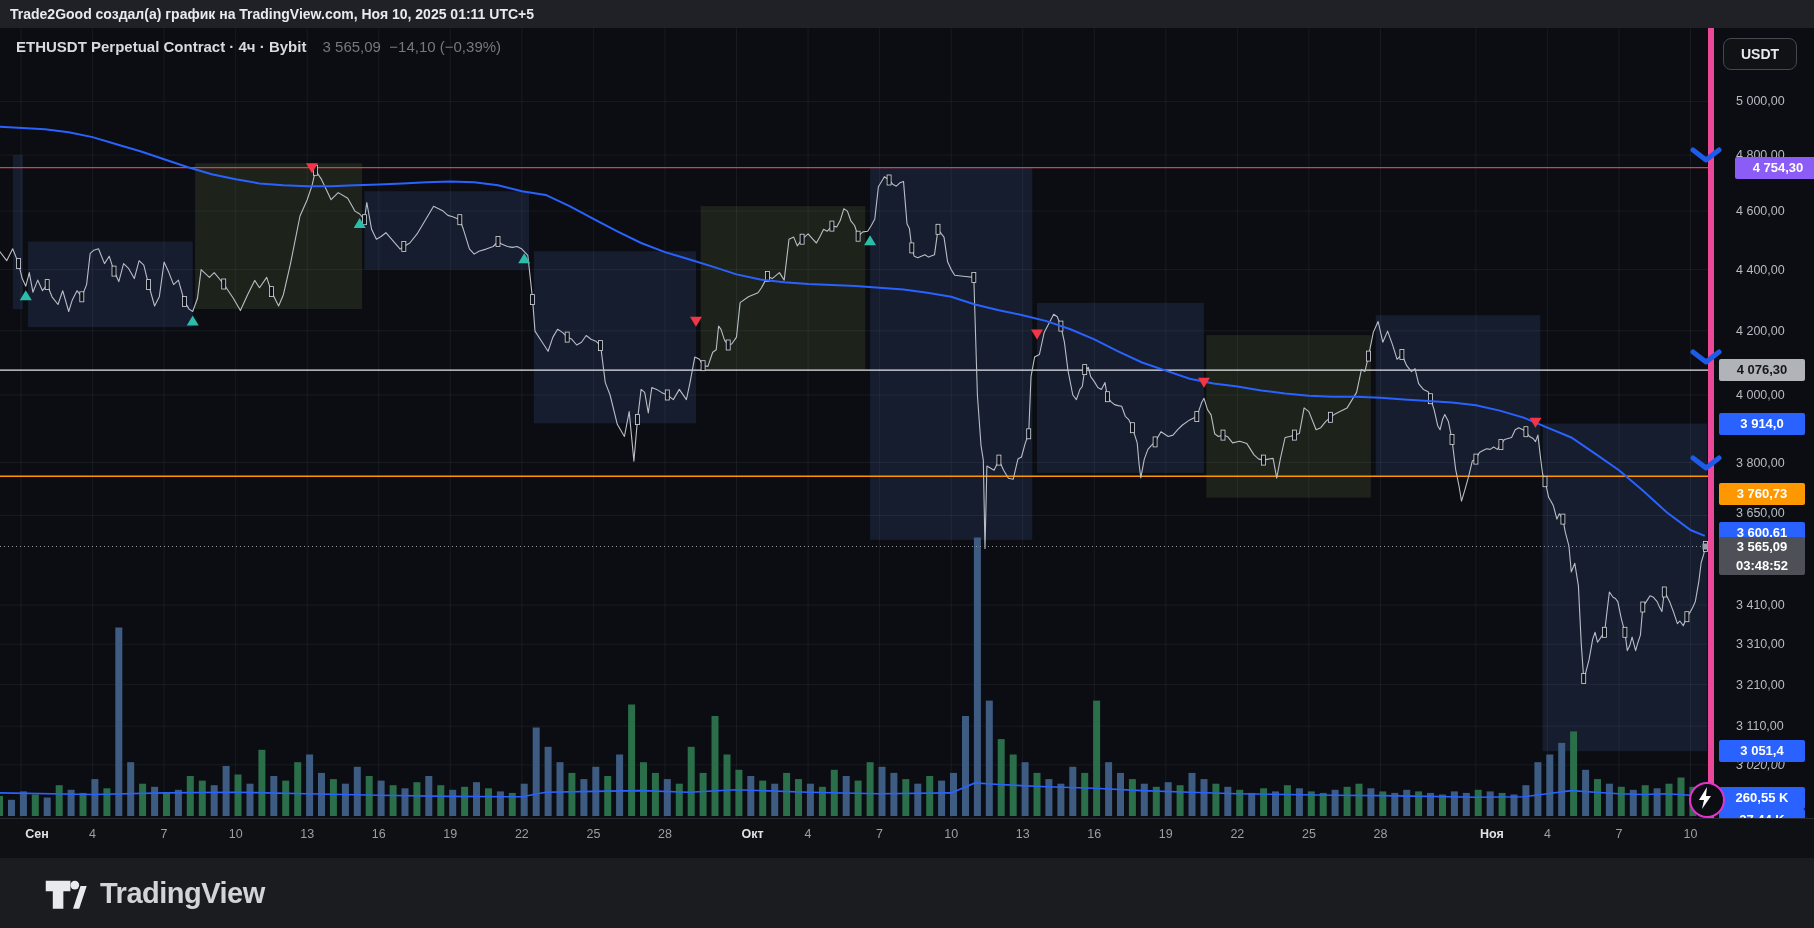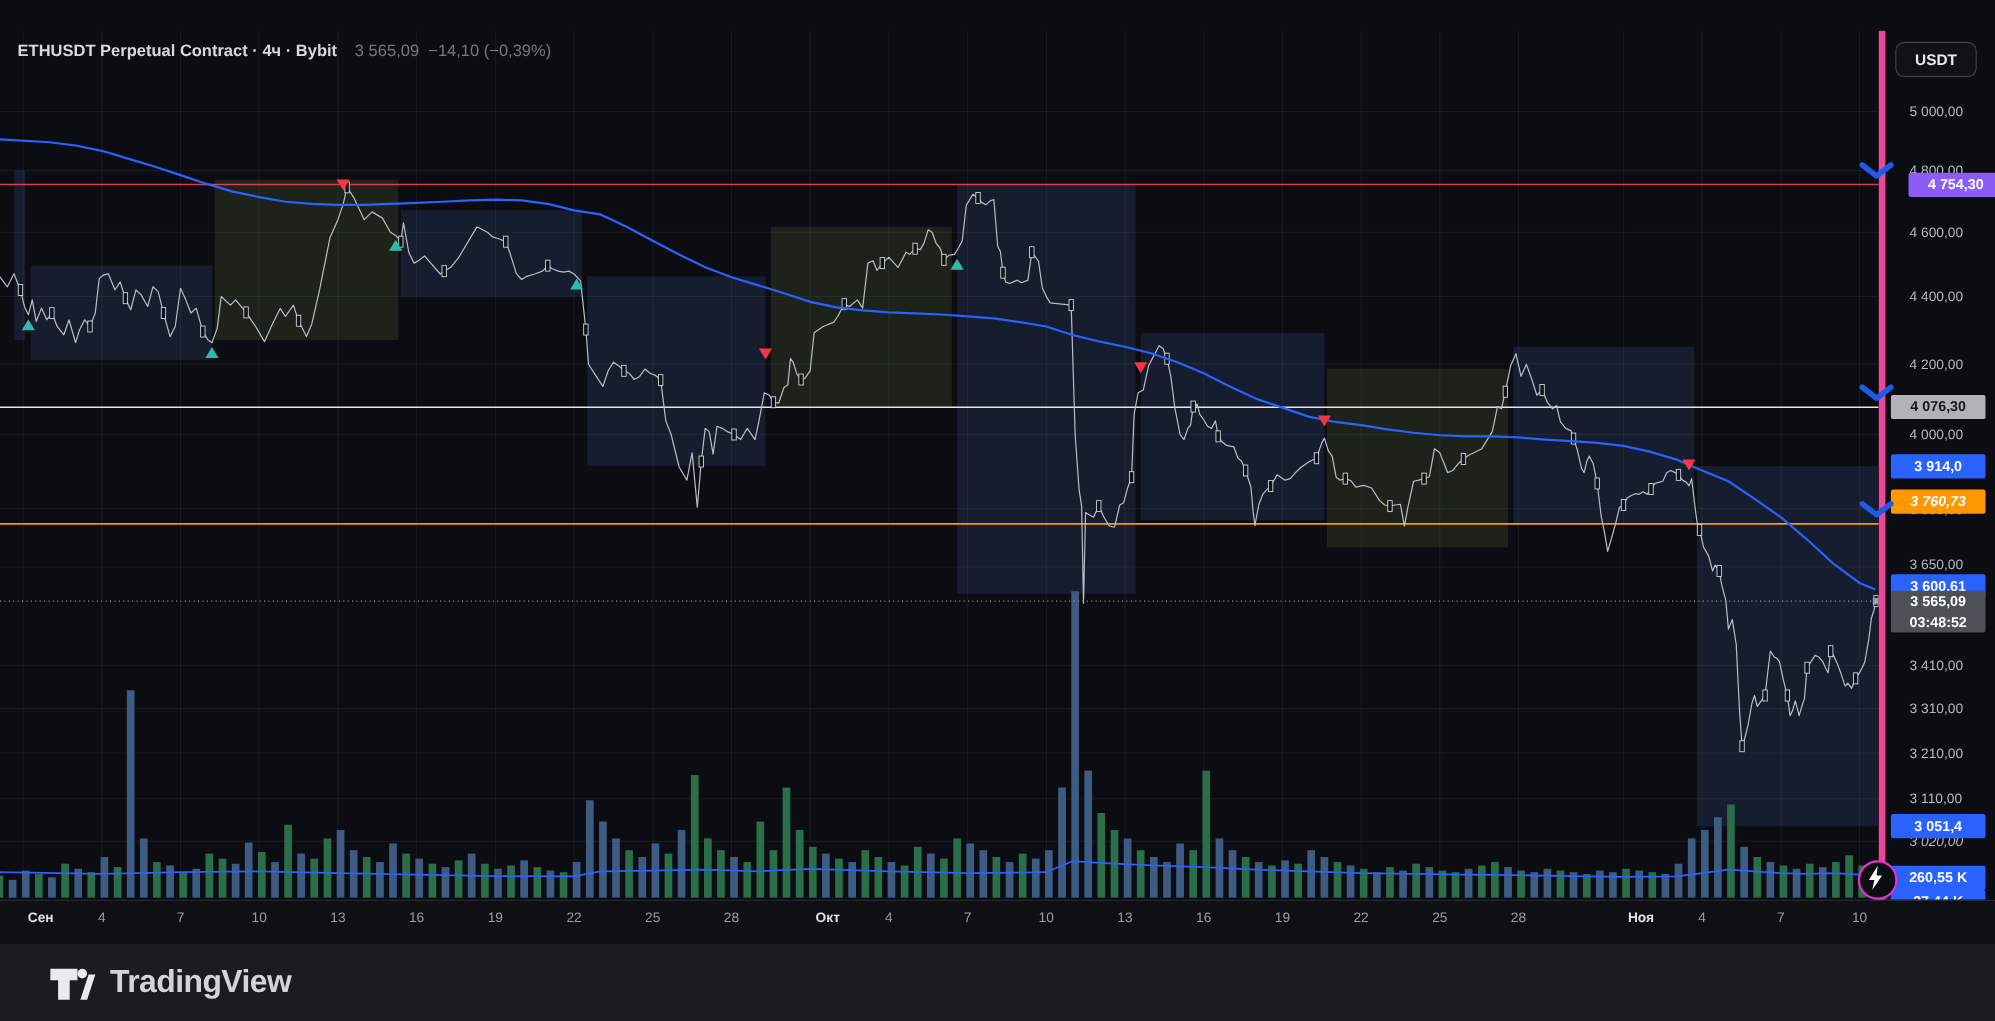--- a/index.html
+++ b/index.html
@@ -32,20 +32,23 @@
   #logo{position:absolute;left:44px;top:16px;display:flex;align-items:center;gap:12px;}
   #logotext{color:#d2d4da;font-size:29px;font-weight:bold;letter-spacing:-0.5px;}
   .chev{position:absolute;left:1690px;width:32px;height:16px;z-index:5;}
   #flashbtn{position:absolute;left:1689px;top:782px;width:32px;height:32px;border-radius:50%;
             border:2px solid #e531ce;background:#0b0d12;z-index:7;cursor:pointer;}
 </style>
 </head>
 <body>
 
 <div id="app">
+  <div id="topbar">
+    <span>Trade2Good создал(а) график на TradingView.com, Ноя 10, 2025 01:11 UTC+5</span>
+  </div>
 
   <div id="plotwrap">
     <svg id="plot" width="1708" height="790" viewBox="0 28 1708 790">
         <line x1="0" y1="101.4" x2="1708" y2="101.4" stroke="rgba(140,150,170,0.10)" stroke-width="1"></line>
         <line x1="0" y1="155.1" x2="1708" y2="155.1" stroke="rgba(140,150,170,0.10)" stroke-width="1"></line>
         <line x1="0" y1="211.1" x2="1708" y2="211.1" stroke="rgba(140,150,170,0.10)" stroke-width="1"></line>
         <line x1="0" y1="269.6" x2="1708" y2="269.6" stroke="rgba(140,150,170,0.10)" stroke-width="1"></line>
         <line x1="0" y1="330.8" x2="1708" y2="330.8" stroke="rgba(140,150,170,0.10)" stroke-width="1"></line>
         <line x1="0" y1="395.0" x2="1708" y2="395.0" stroke="rgba(140,150,170,0.10)" stroke-width="1"></line>
         <line x1="0" y1="462.5" x2="1708" y2="462.5" stroke="rgba(140,150,170,0.10)" stroke-width="1"></line>
@@ -327,21 +330,21 @@
       <div class="ptick" style="top: 426.533px;">3 800,00</div>
       <div class="ptick" style="top: 477px; text-align: right;">3 650,00</div>
       <div class="ptick" style="top: 569.041px;">3 410,00</div>
       <div class="ptick" style="top: 608.21px;">3 310,00</div>
       <div class="ptick" style="top: 648.581px;">3 210,00</div>
       <div class="ptick" style="top: 690.231px;">3 110,00</div>
       <div class="ptick" style="top: 728.876px; font-style: italic;">3 020,00</div>
       <div class="badge b-red" style="top: 128.685px;">4 754,30</div>
       <div class="badge b-gray" style="top: 331.164px;">4 076,30</div>
       <div class="badge b-blue" style="top: 384.633px;">3 914,0</div>
-      <div class="badge b-orange" style="top: 417px; font-style: italic;">3 760,73</div>
+      <div class="badge b-orange" style="top: 455px;">3 760,73</div>
       <div class="badge b-blue" style="top: 494.462px;">3 600,61</div>
       <div class="badge b-blue" style="top: 712.264px;">3 051,4</div>
       <div class="badge b-cur" style="top: 508.509px;">
         <div>3 565,09</div>
         <div>03:48:52</div>
       </div>
       <div class="badge b-blue" style="top: 759px;">260,55 K</div>
       <div class="badge b-blue" style="top: 781px;">27,44 K</div>
     </div>
   <div id="taxis">

